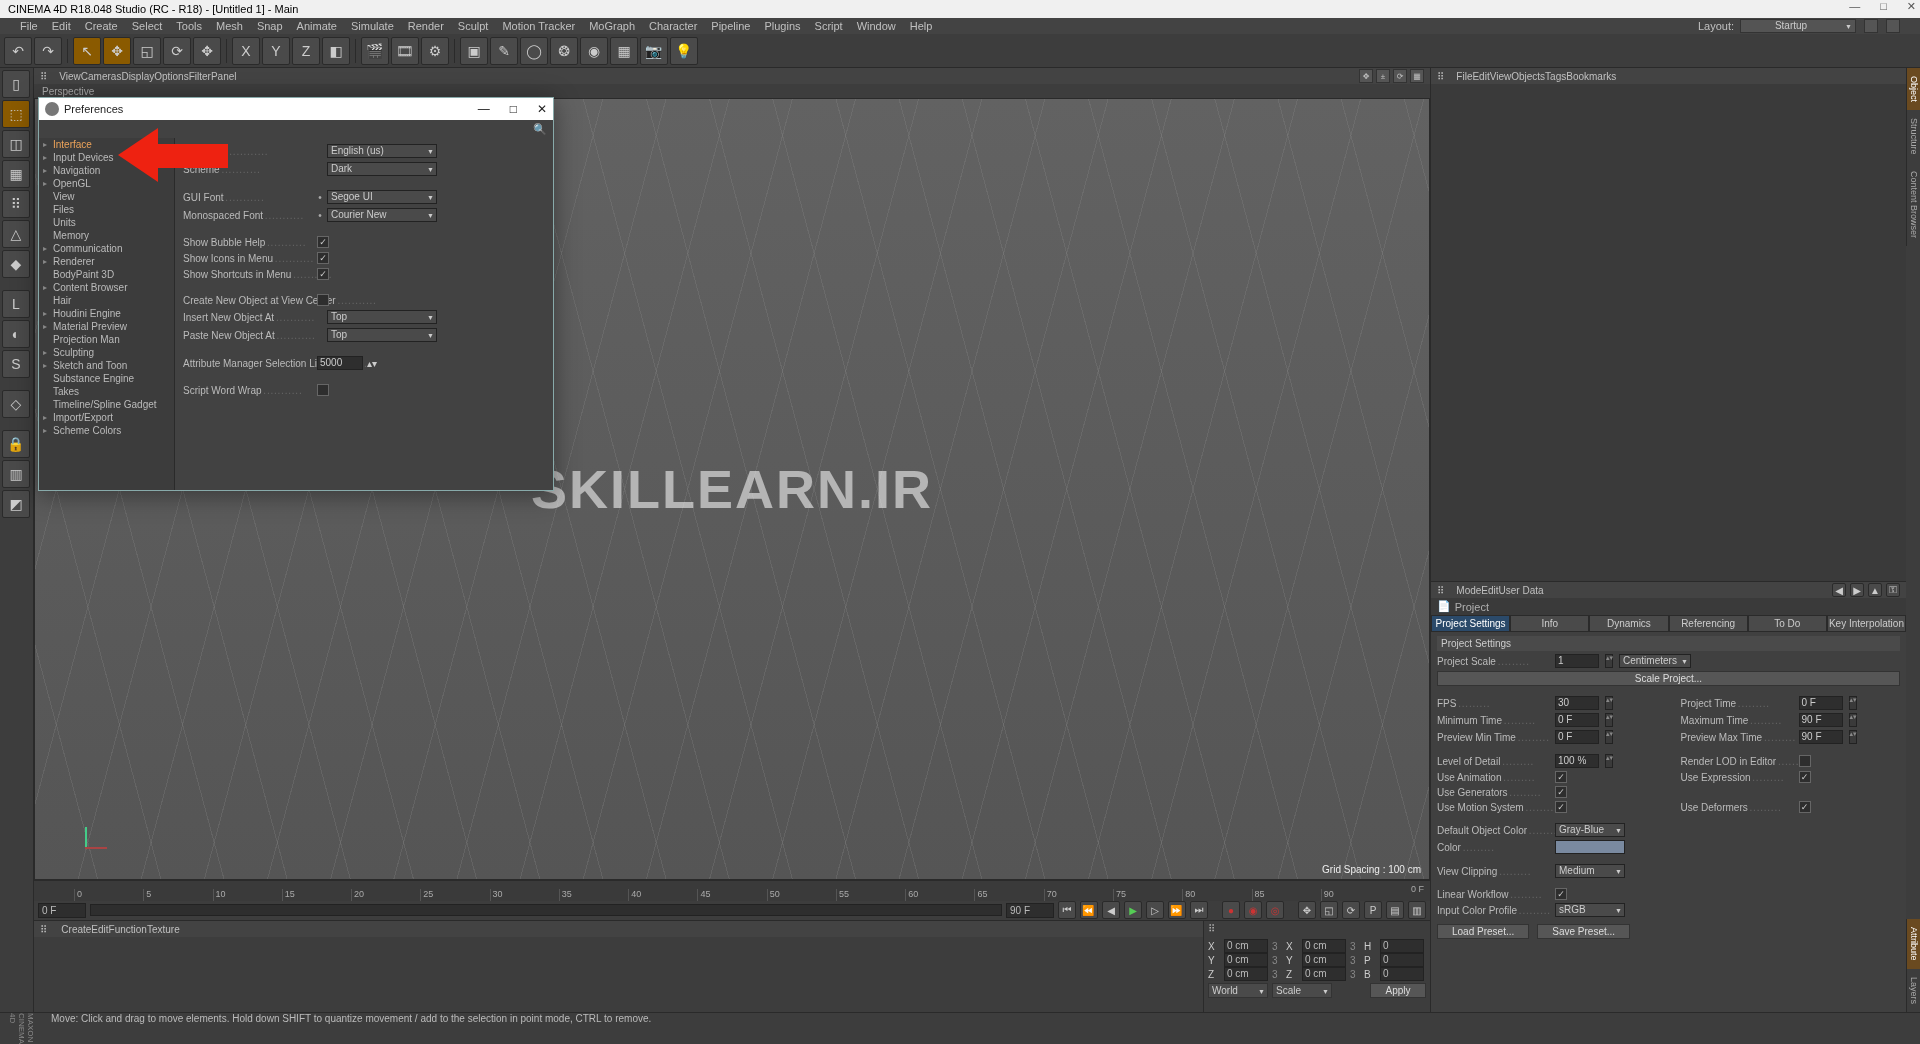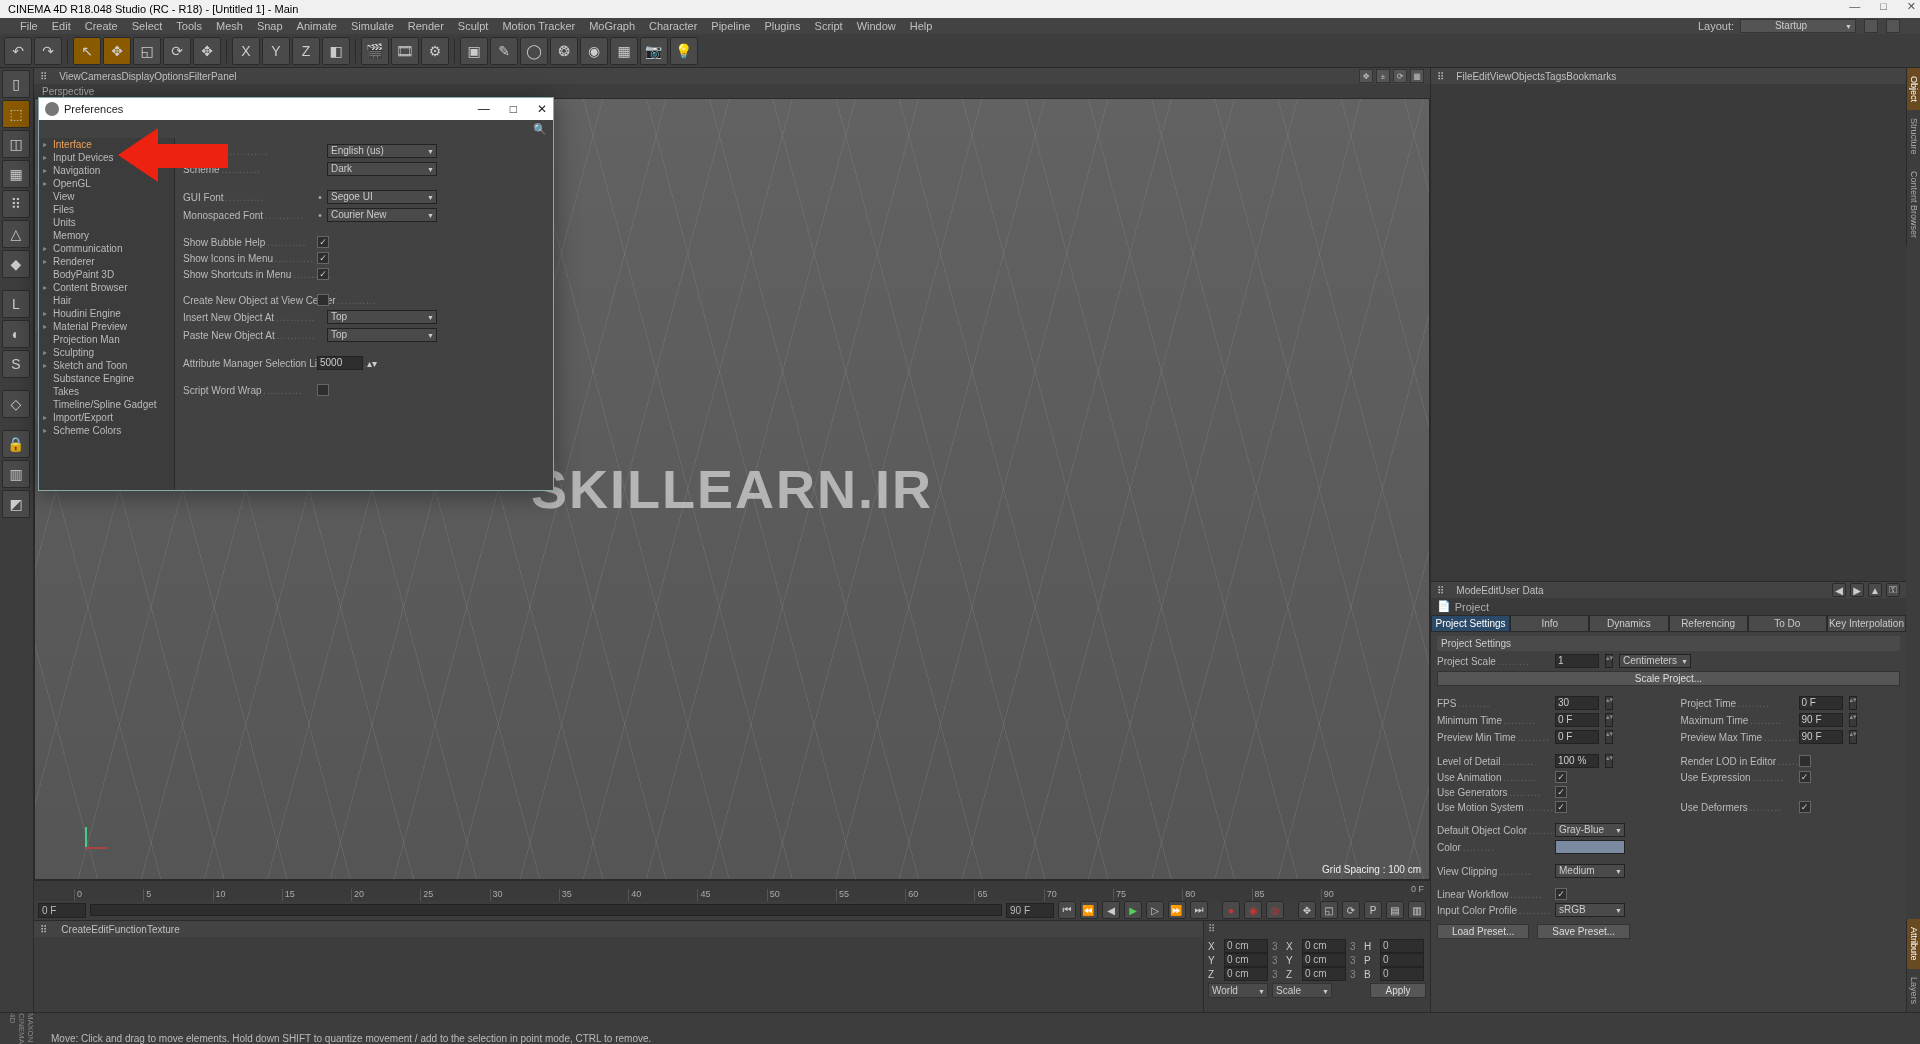--- a/index.html
+++ b/index.html
@@ -94,21 +94,21 @@
 .arow .albl::after { content:" . . . . . . . . ."; color:#666; letter-spacing:-1px; }
 .arow .anum { width:44px; height:14px; background:#2e2e2e; border:1px solid #222; color:#ccc; padding:0 2px;line-height:12px; }
 .arow .aspin { width:8px;height:14px;background:#3a3a3a;border:1px solid #222;font-size:7px;line-height:6px;text-align:center;color:#888;}
 .arow .asel { height:14px; background:#4a4a4a; border:1px solid #222; color:#ccc; font-size:10px; line-height:12px; padding:0 14px 0 3px; position:relative; cursor:pointer; }
 .arow .asel::after{content:"▼";position:absolute;right:2px;top:1px;font-size:7px;}
 .arow .achk { width:12px;height:12px;background:#2e2e2e;border:1px solid #666;display:flex;align-items:center;justify-content:center;font-size:9px;color:#ccc;cursor:pointer;}
 .presetrow { display:flex; gap:8px; margin-top:4px;}
 .presetbtn { flex:0 0 auto; padding:1px 14px; background:#565656; border:1px solid #333; color:#ddd; font-size:10px; cursor:pointer; }
 
 
-.statusbar { position:absolute; bottom:0; left:0; right:0; height:32px; background:#3d3d3d; border-top:1px solid #2a2a2a; display:flex; align-items:flex-end; padding:0 8px; font-size:10px; color:#bbb; gap:12px; }
+.statusbar { position:absolute; bottom:0; left:0; right:0; height:32px; background:#3d3d3d; border-top:1px solid #2a2a2a; display:flex; align-items:flex-start; padding:0 8px; font-size:10px; color:#bbb; gap:12px; }
 .statusbar .vlogo { writing-mode:vertical-rl; text-orientation:mixed; font-size:8px; color:#888; margin-right:4px; }
 
 
 .prefdlg { position:absolute; left:38px; top:97px; width:516px; height:394px; background:#fff; border:1px solid #8aa; box-shadow:0 0 0 1px #2aa inset,0 4px 24px rgba(0,0,0,.4); display:flex; flex-direction:column; z-index:50; }
 .prefdlg .ptitle { height:22px; background:#fff; color:#222; display:flex; align-items:center; padding:0 6px; font-size:11px; }
 .prefdlg .ptitle .picon { width:14px;height:14px;background:#777;border-radius:50%;margin-right:5px; }
 .prefdlg .pwctrl { margin-left:auto; display:flex; gap:20px; color:#222; font-size:12px;}
 .prefdlg .pwctrl span{cursor:pointer;}
 .prefdlg .psearch { height:18px; background:#424242; display:flex; align-items:center; justify-content:flex-end; padding:0 6px; color:#ccc; }
 .prefdlg .pmain { flex:1; display:flex; background:#424242; min-height:0; }

